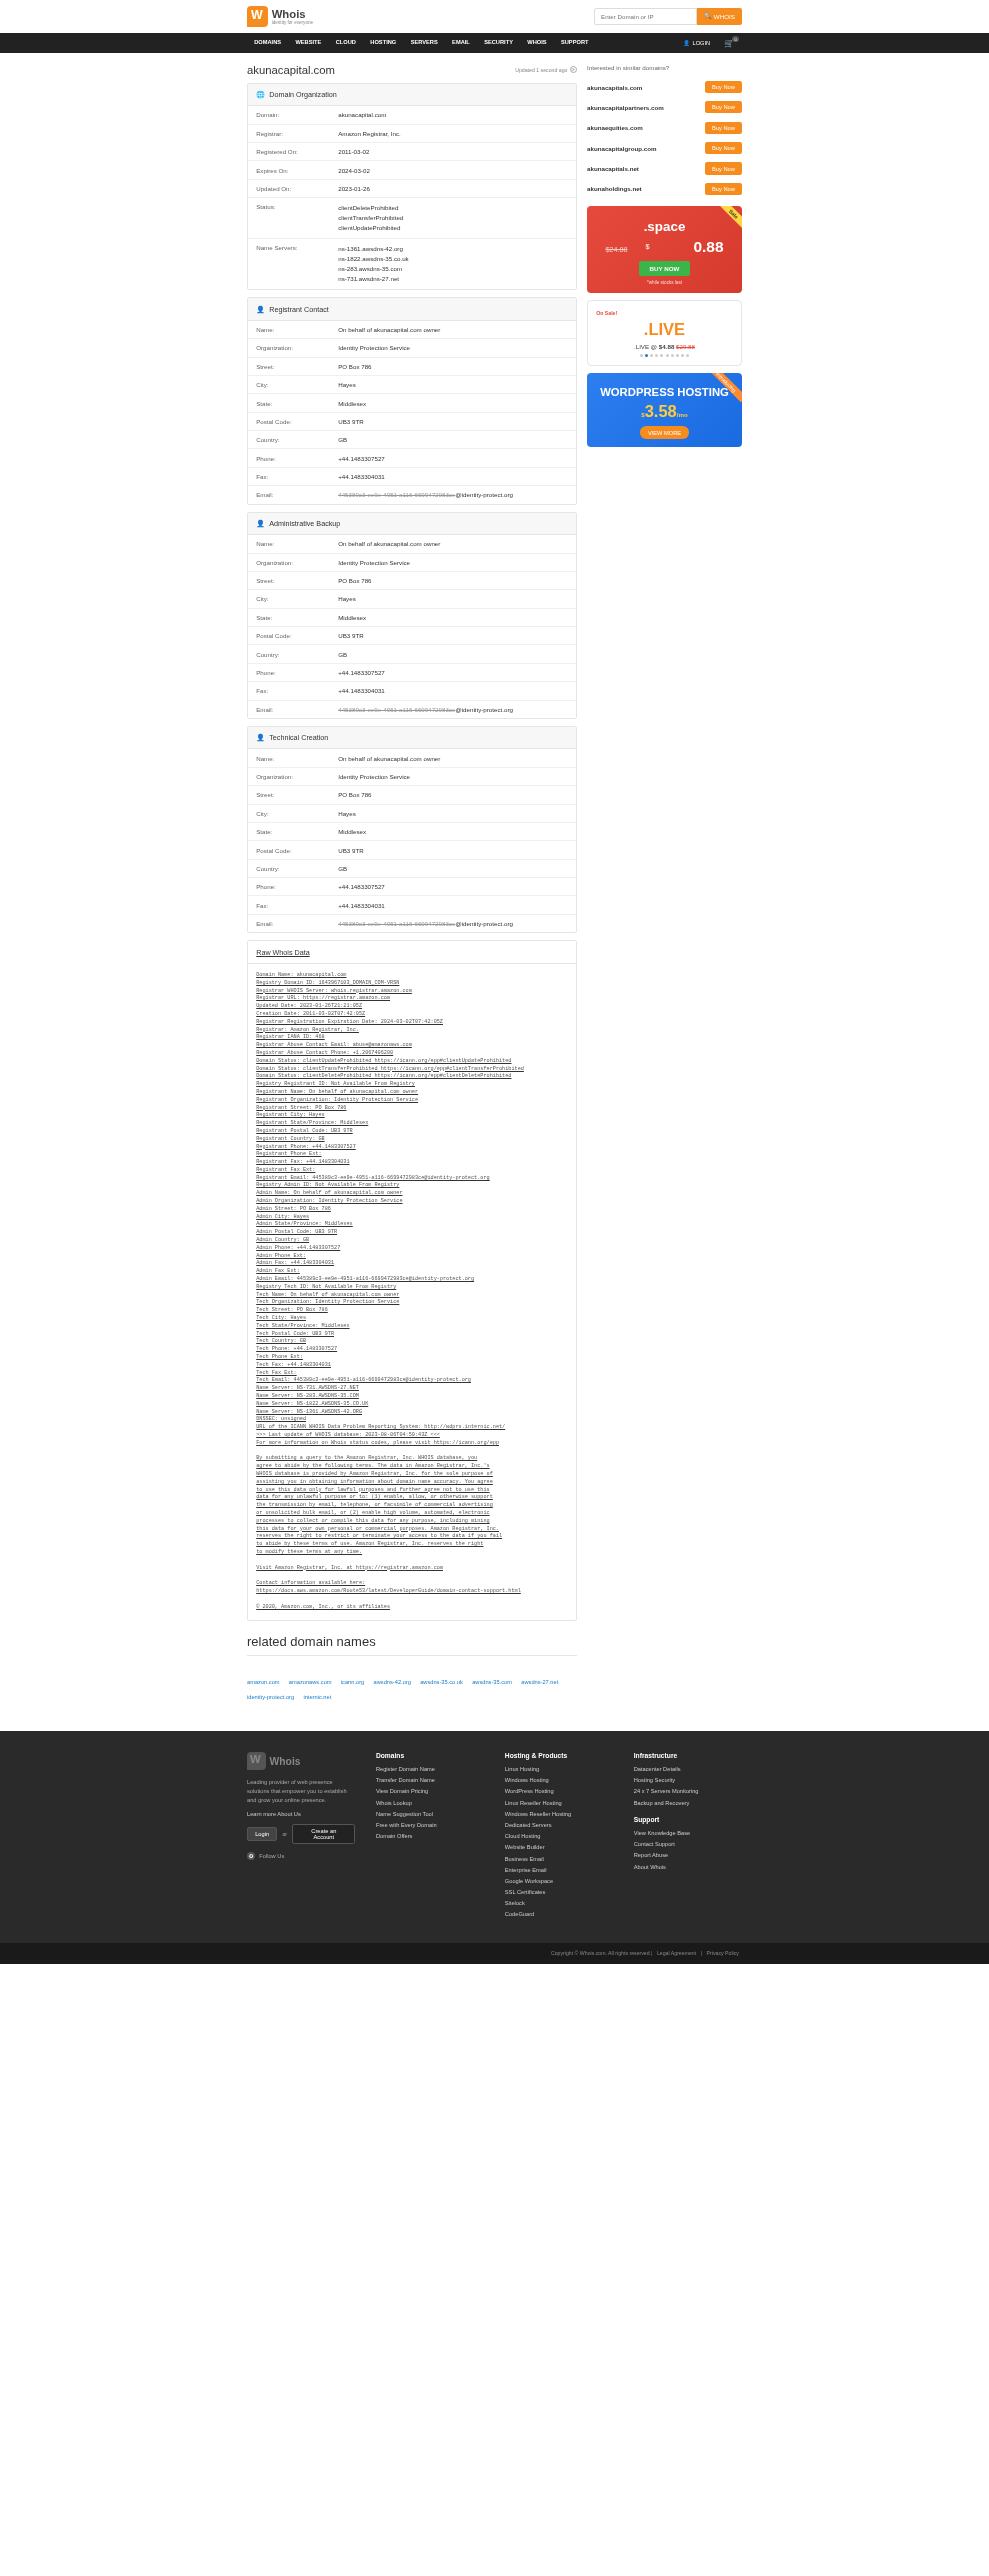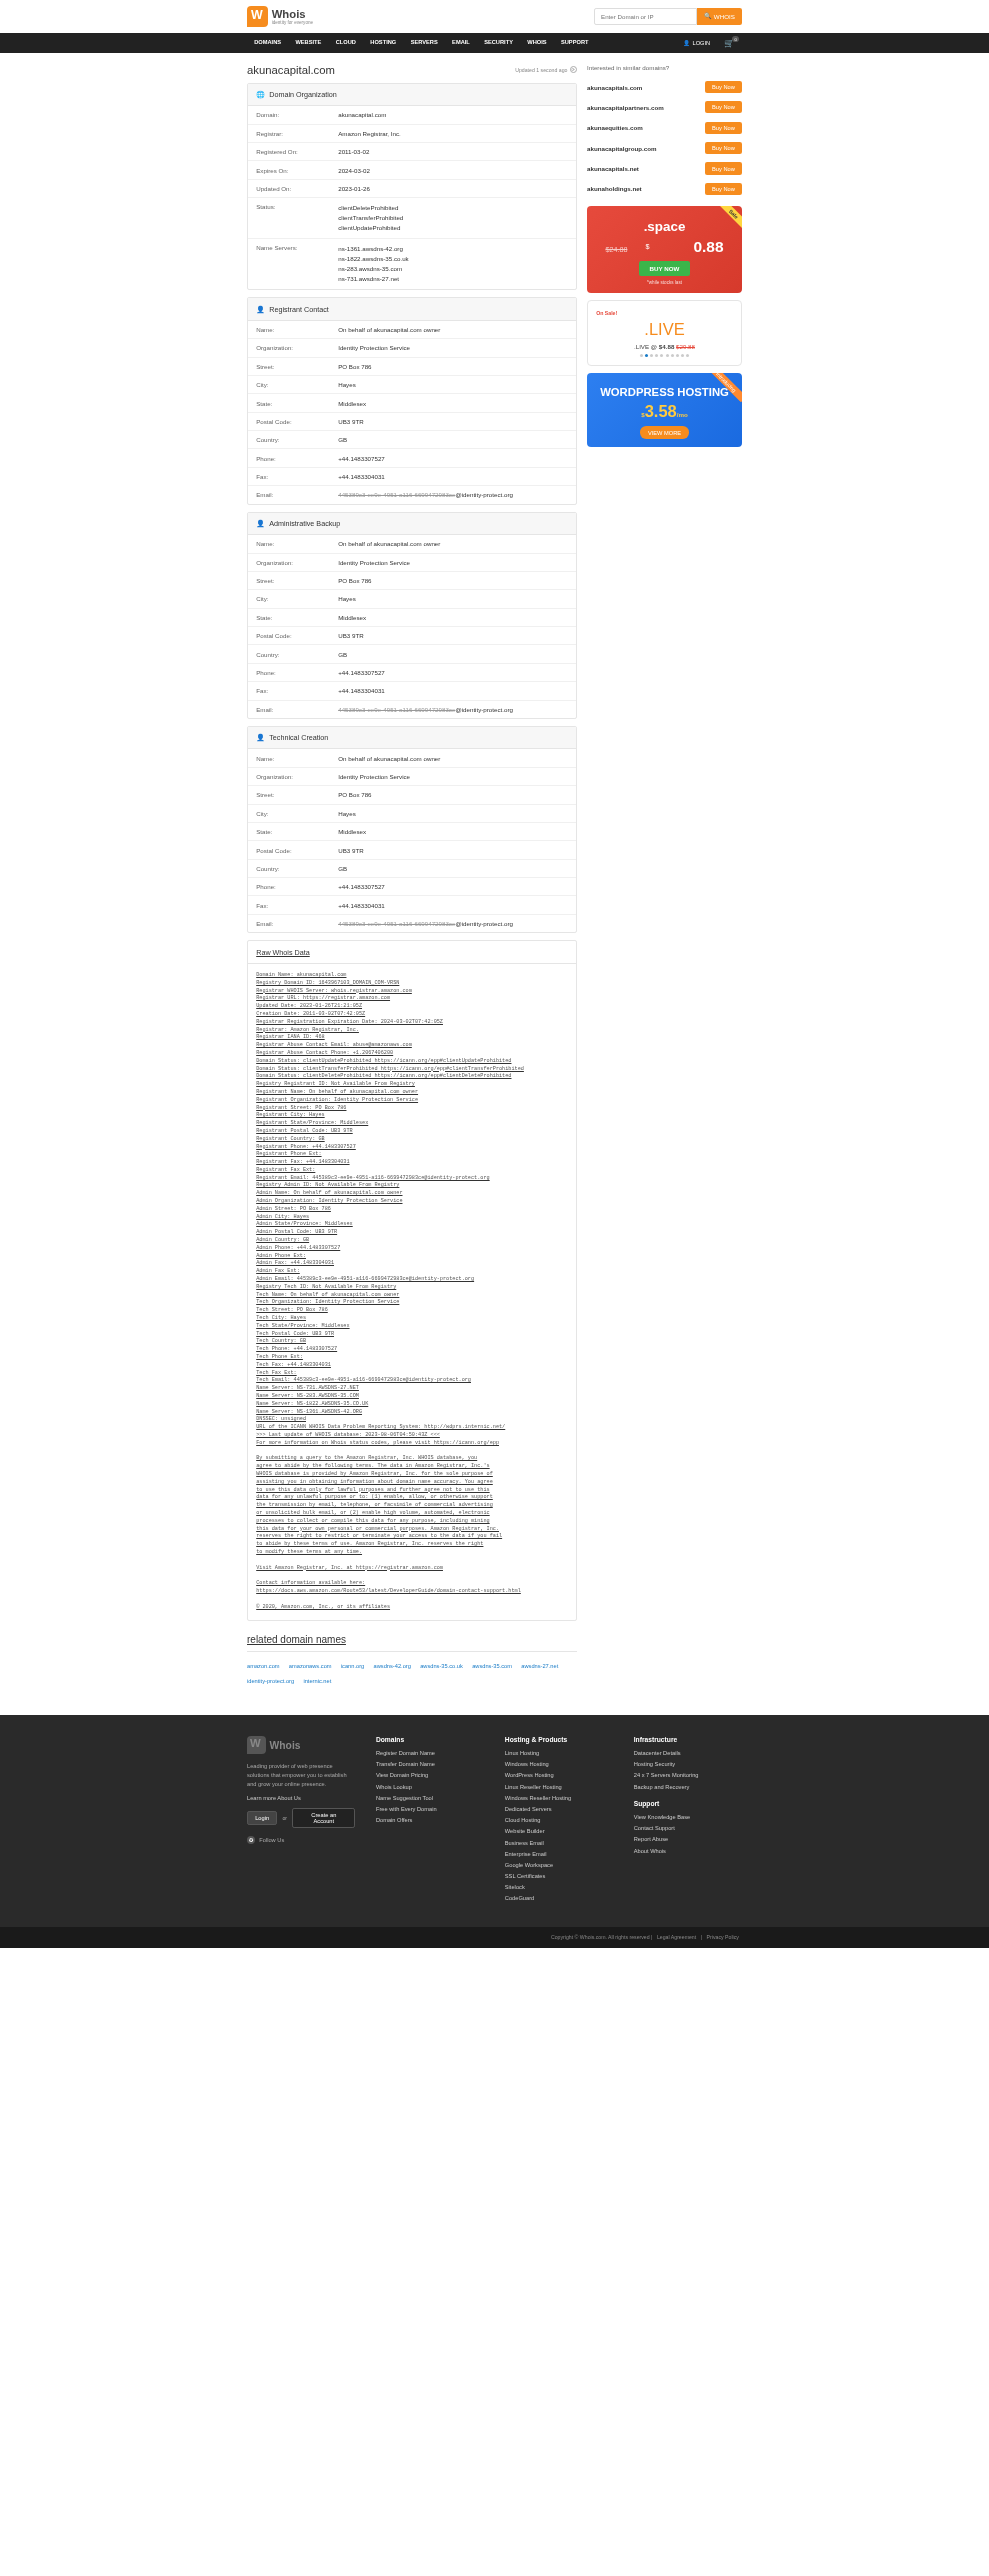--- a/index.html
+++ b/index.html
@@ -35,40 +35,40 @@
 .panel-body { padding: 0; }
 .info-row { display: flex; padding: 5.2px 8.2px; border-bottom: 0.5px solid #f0f0f0; font-size: 6.2px; }
 .info-row:last-child { border-bottom: none; }
 .info-label { width: 82px; color: #666; }
 .info-value { flex: 1; color: #333; }
 .info-value .multi { display: block; line-height: 1.6; }
 .strike { text-decoration: line-through; color: #999; }
 .raw-panel { border: 0.5px solid #e5e5e5; border-radius: 2.1px; margin-bottom: 7.2px; text-decoration: underline; }
 .raw-header { padding: 6.2px 8.2px; font-size: 7.2px; border-bottom: 0.5px solid #e5e5e5; }
 .raw-body { padding: 8.2px; font-family: "Courier New", monospace; font-size: 5.2px; line-height: 1.5; white-space: pre-wrap; color: #555; }
-.related-header { padding: 6.2px 0; font-size: 10px; border-bottom: 0.5px solid #e5e5e5; margin-bottom: 11px; text-decoration: underline; }
+.related-header { padding: 6.2px 0; font-size: 13px; border-bottom: 0.5px solid #e5e5e5; margin-bottom: 23px; }
 .related-links { display: flex; flex-wrap: wrap; gap: 9.3px; font-size: 5.7px; }
 .related-links a { color: #1a7cc7; text-decoration: none; cursor: pointer; }
 .similar-header { font-size: 6.2px; color: #666; margin-bottom: 6.2px; }
 .similar-row { display: flex; justify-content: space-between; align-items: center; padding: 4.1px 0; }
 .similar-domain { font-size: 6.2px; font-weight: 600; color: #333; }
 .buy-btn { background: #f68c1e; color: #fff; border: none; padding: 3.1px 7.2px; border-radius: 2.1px; font-size: 5.7px; cursor: pointer; }
 .promo { border-radius: 4.1px; margin-top: 7.2px; padding: 8.2px; text-align: center; color: #fff; position: relative; overflow: hidden; }
 .promo-space { background: linear-gradient(135deg, #e64a3c, #d63a2c); }
 .promo-badge { position: absolute; top: 4.1px; right: -9.3px; background: #ffd740; color: #333; font-size: 5.2px; padding: 1px 12.4px; transform: rotate(45deg); font-weight: 600; }
 .promo-tld { font-size: 13.4px; font-weight: 600; margin: 4.1px 0; }
 .promo-price { font-size: 7.2px; }
 .promo-price .old { text-decoration: line-through; opacity: 0.7; margin-right: 18px; }
 .promo-price .new { font-size: 15.5px; font-weight: 700; margin-left: 44px; }
 .promo-price .cur { font-size: 7.2px; vertical-align: super; }
 .promo-buynow { background: #3bb54a; color: #fff; border: none; padding: 4.1px 10.3px; border-radius: 2.1px; margin-top: 5.2px; font-size: 6.2px; cursor: pointer; font-weight: 600; }
 .promo-note { font-size: 4.6px; margin-top: 4.1px; opacity: 0.8; }
 .promo-live { background: #fff; border: 0.5px solid #e5e5e5; color: #333; }
 .promo-live .onsale { font-size: 5.2px; color: #e64a3c; font-weight: 600; text-align: left; }
-.promo-live .tld-live { color: #f68c1e; font-size: 16.5px; font-weight: 400; margin: 4.1px 0; }
+.promo-live .tld-live { color: #f68c1e; font-size: 16.5px; font-weight: 700; margin: 4.1px 0; }
 .promo-live .price-line { font-size: 6.2px; color: #444; }
 .promo-live .price-line .old { color: #e64a3c; text-decoration: line-through; }
 .dots { display: flex; justify-content: center; gap: 2.1px; margin-top: 4.1px; }
 .dots span { width: 3.1px; height: 3.1px; border-radius: 50%; background: #ccc; cursor: pointer; }
 .dots span.active { background: #1a7cc7; }
 .promo-wp { background: linear-gradient(135deg, #2d7ff0, #1a6ae0); }
 .promo-wp .intro-badge { position: absolute; top: 4.1px; right: -9.3px; background: #ff8a30; color: #fff; font-size: 5.2px; padding: 1px 12.4px; transform: rotate(45deg); }
 .promo-wp .wp-title { font-size: 11.3px; font-weight: 700; line-height: 1.1; margin: 4.1px 0; }
 .promo-wp .wp-price { font-size: 16.5px; font-weight: 700; color: #ffcb3f; }
 .promo-wp .wp-price small { font-size: 6.2px; }

